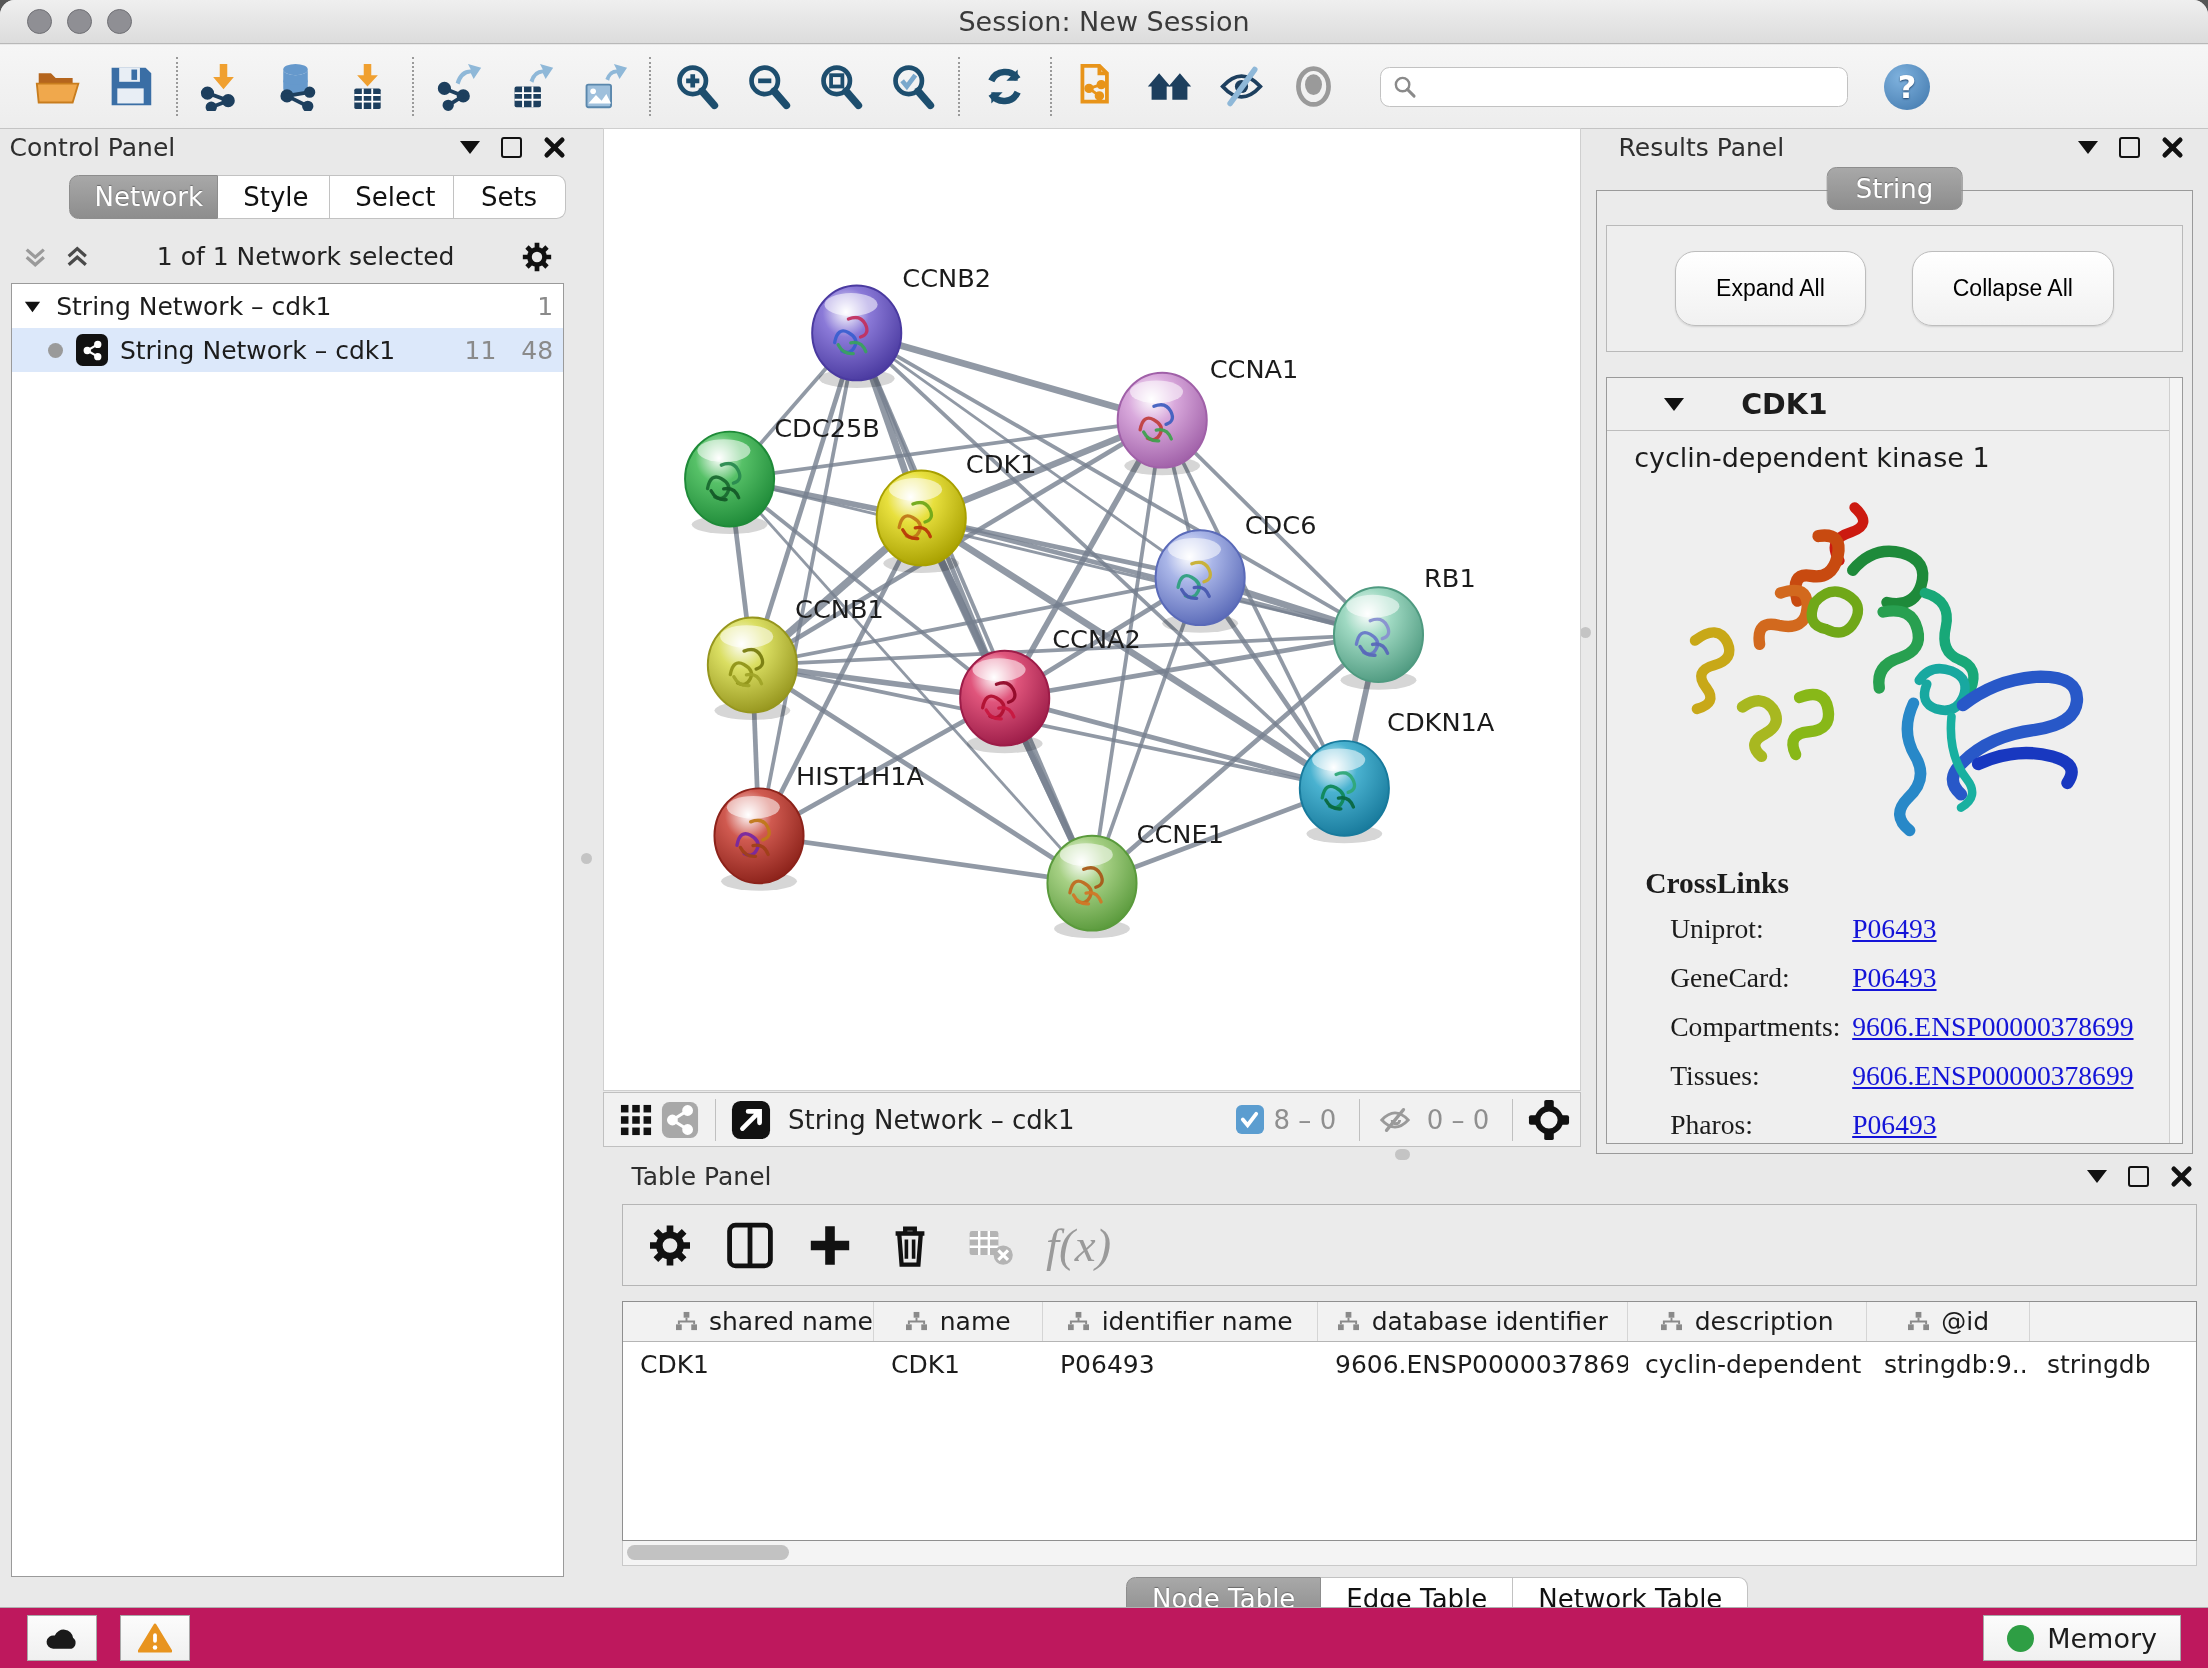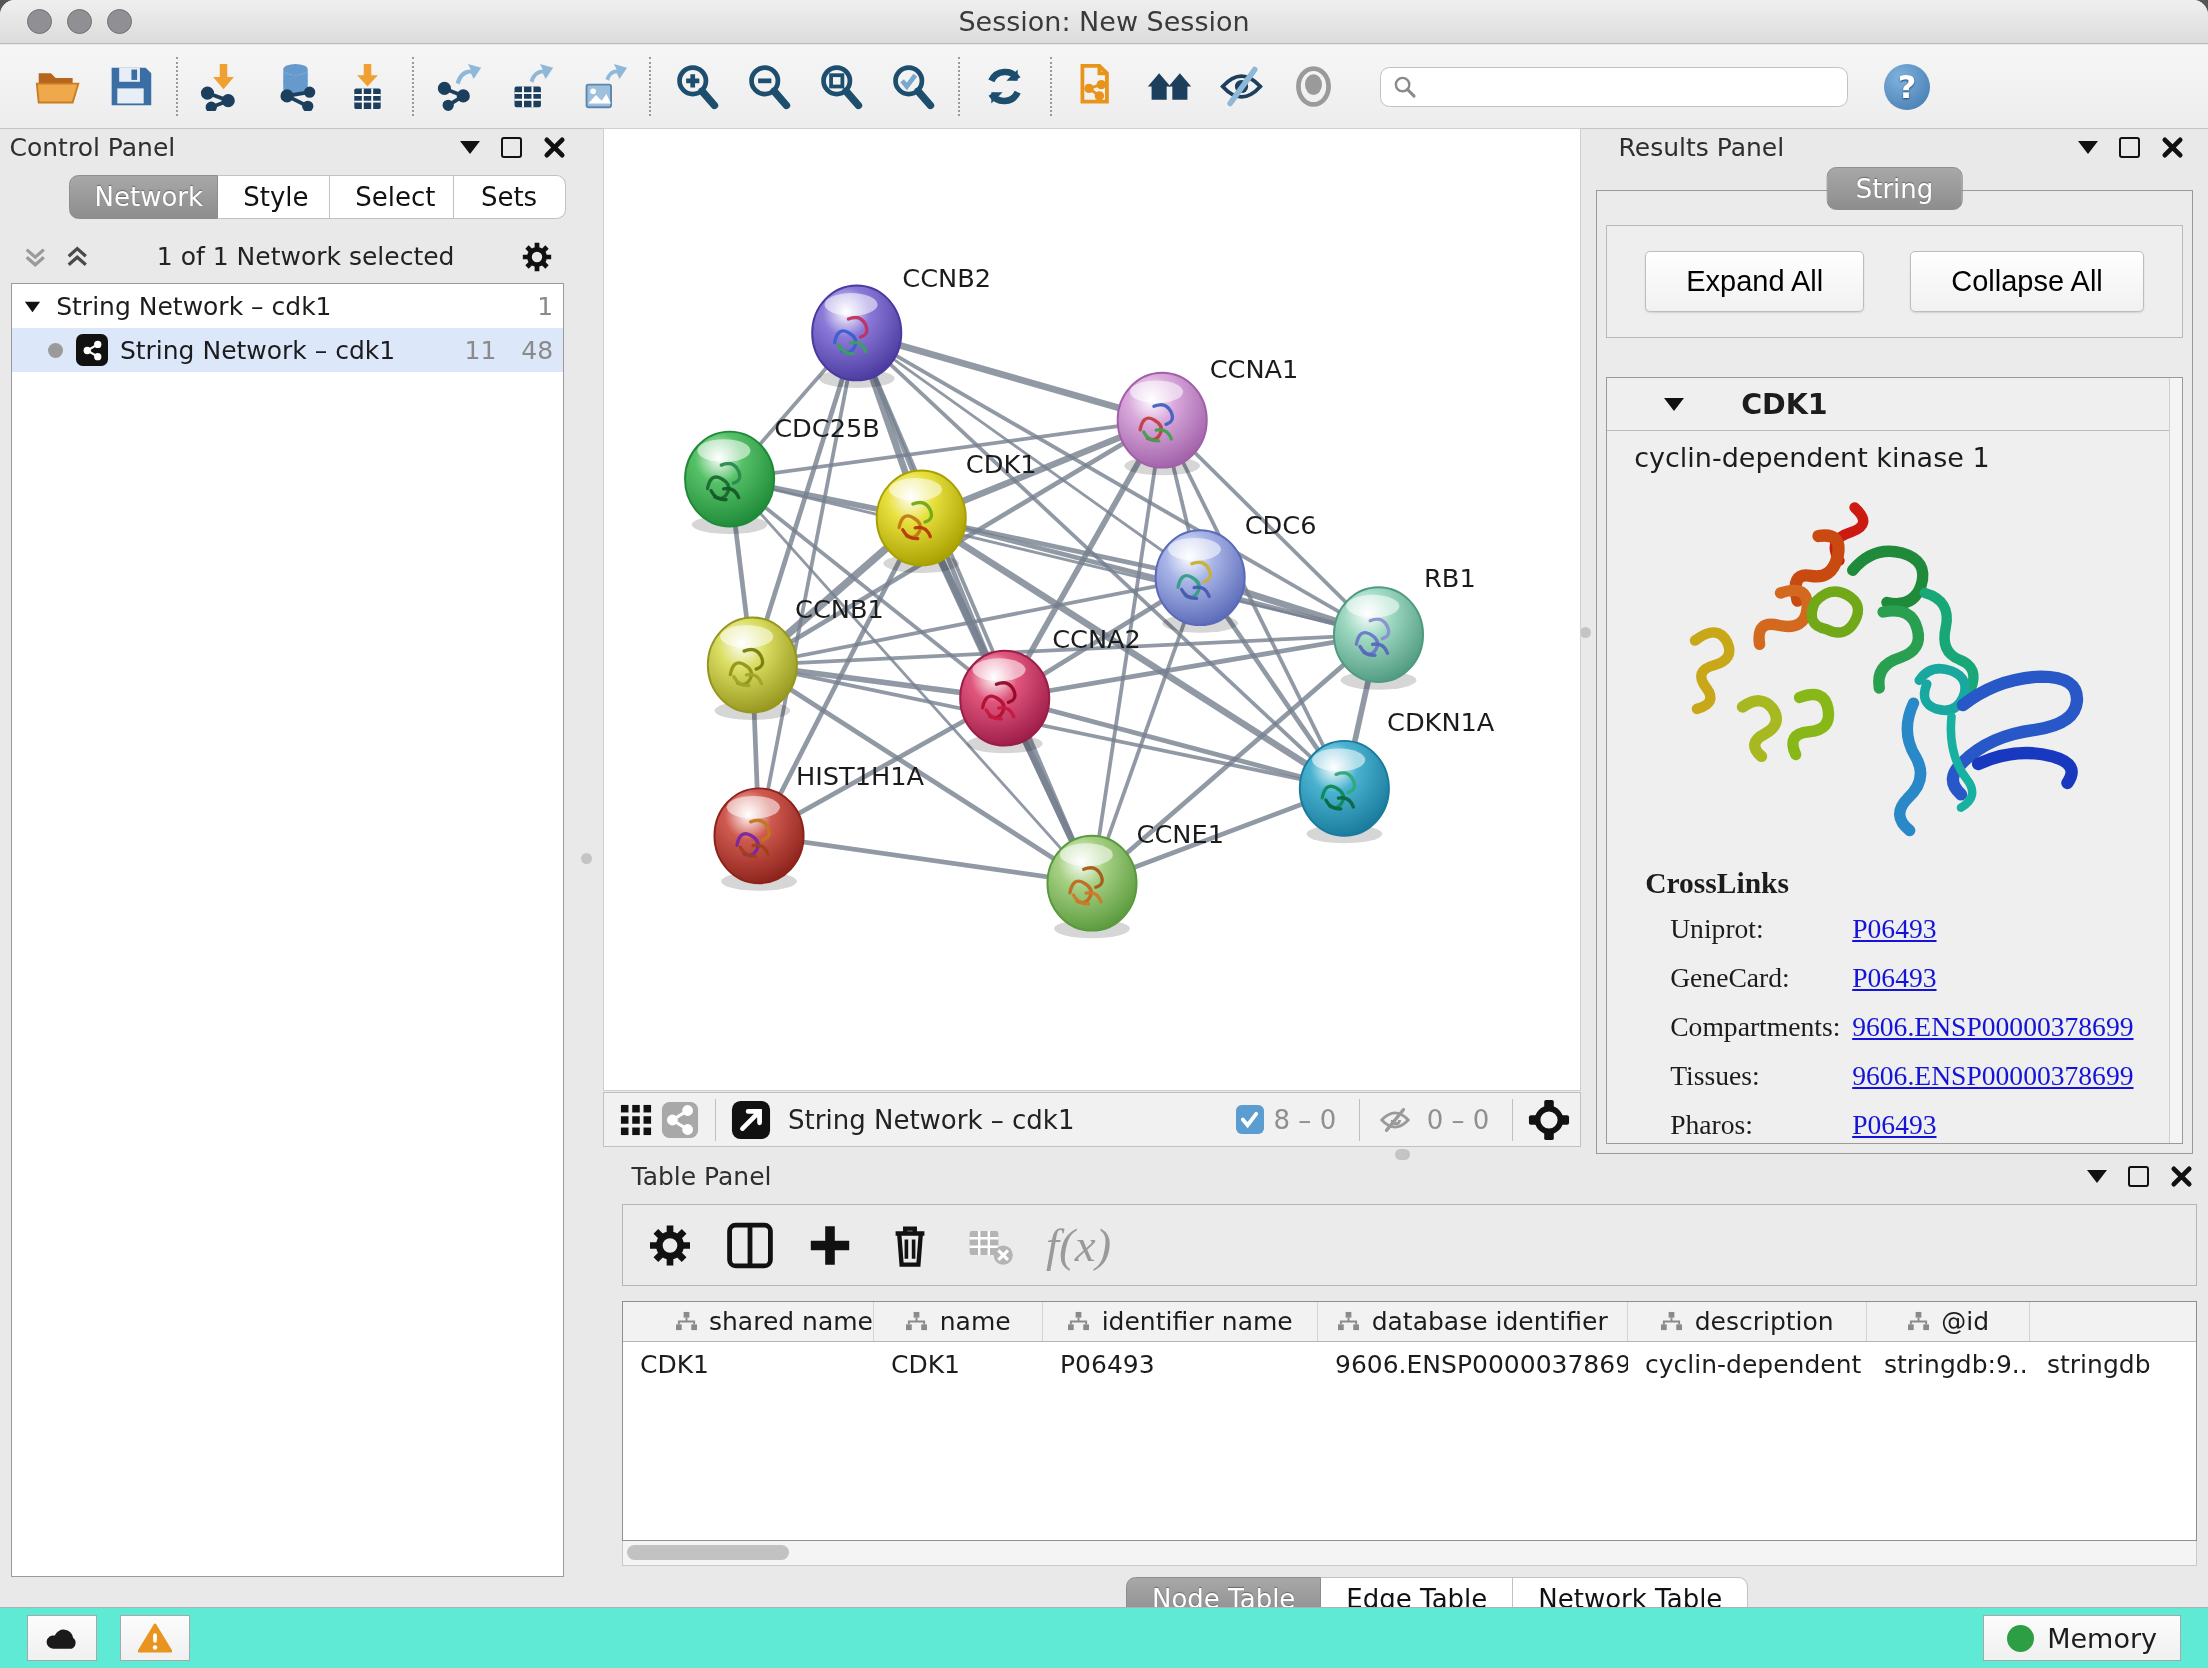--- a/index.html
+++ b/index.html
@@ -115,22 +115,22 @@
   }
   #rp-outer{
     position:absolute;left:5.7px;right:5.7px;top:57px;bottom:5.7px;
     background:#ebebeb;border:1px solid #9a9a9a;
   }
   #rp-buttons{
     margin:34px 9.5px 9.5px 9.5px;border:1px solid #b9b9b9;background:#eee;
     display:flex;justify-content:center;gap:46px;padding:25px 0;
   }
   .rp-btn{
-    background:linear-gradient(#fff,#f1f1f1);border:1px solid #bdbdbd;border-radius:5px;
-    font-size:29px;padding:13px 40px;cursor:pointer;box-shadow:0 1px 1.9px rgba(0,0,0,.12);
+    background:linear-gradient(#fff,#f1f1f1);border:1px solid #bdbdbd;border-radius:20px;
+    font-size:23px;padding:23px 40px;cursor:pointer;box-shadow:0 1px 1.9px rgba(0,0,0,.12);
   }
   #rp-section{
     position:absolute;left:9.5px;right:9.5px;top:186px;bottom:9.5px;
     background:#efefef;border:1px solid #9a9a9a;overflow:hidden;
   }
   #rp-entry-head{
     display:flex;align-items:center;gap:57px;height:53px;
     border-bottom:1px solid #bdbdbd;padding-left:57px;
   }
   #rp-gene{font-size:28.5px;font-weight:bold;}
@@ -161,21 +161,21 @@
   .td{display:flex;align-items:center;padding-left:17px;font-size:25px;overflow:hidden;white-space:nowrap;}
   #tp-hscroll{
     position:absolute;left:19px;right:11.4px;top:379px;height:25px;
     background:#f4f4f4;border:1px solid #c9c9c9;border-top:none;
   }
   #tp-hscroll .thumb{position:absolute;left:3.8px;top:3.8px;width:162px;height:15px;border-radius:7.6px;background:#c2c2c2;}
   #tp-tabs{position:absolute;left:523px;top:415px;}
   
   #statusbar{
     position:absolute;left:0;bottom:0;width:100%;height:61px;
-    background:#5eead4;border-top:1px solid #b0b0b0;
+    background:#be185d;border-top:1px solid #b0b0b0;
     display:flex;align-items:center;padding:0 27px;
   }
   .sb-btn{
     width:70px;height:46px;background:linear-gradient(#fcfcfc,#f0f0f0);
     border:1px solid #a8a8a8;display:flex;align-items:center;justify-content:center;
     margin-right:23px;cursor:pointer;
   }
   #memory-btn{
     margin-left:auto;height:46px;background:linear-gradient(#fcfcfc,#f0f0f0);
     border:1px solid #a8a8a8;display:flex;align-items:center;gap:13.3px;

